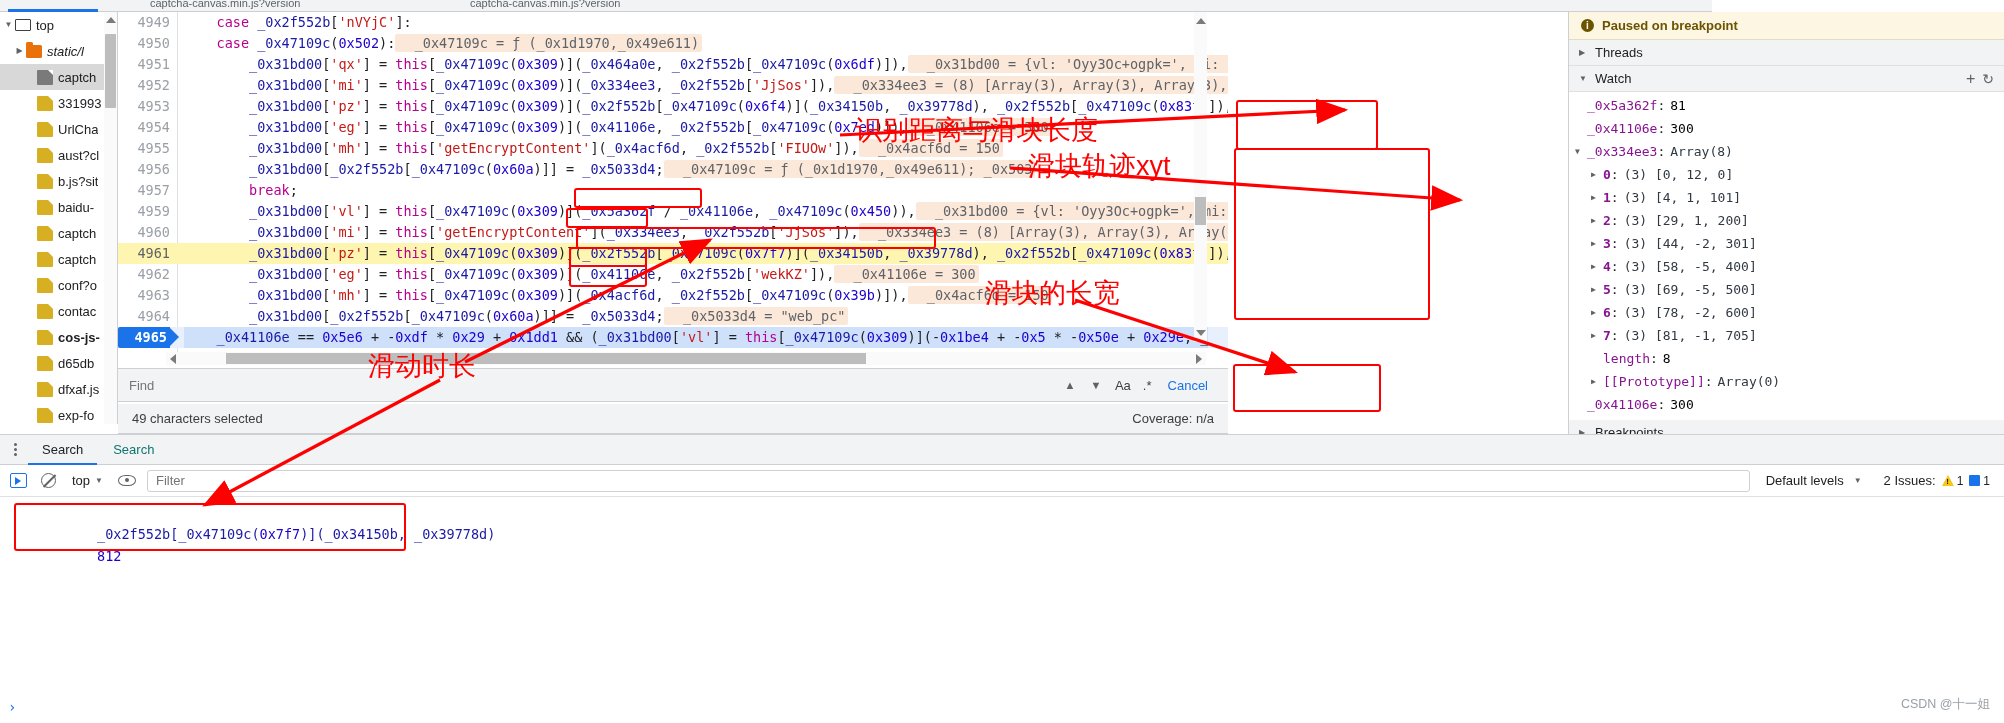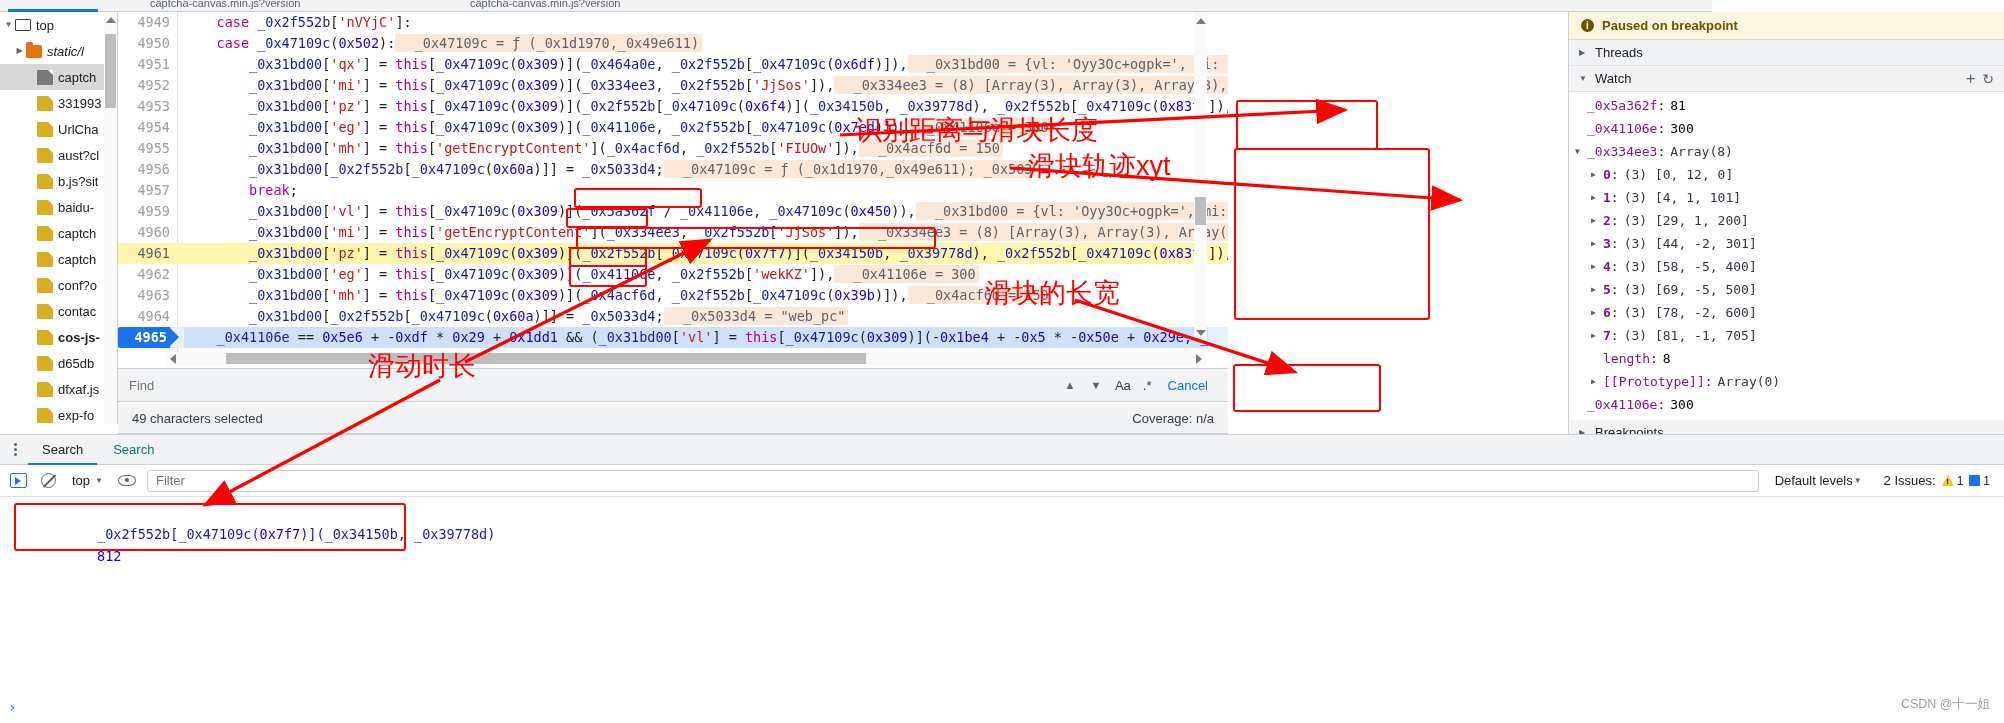--- a/index.html
+++ b/index.html
@@ -246,21 +246,21 @@
   .ct-select {
     display: flex; align-items: center; gap: 5px; font-size: 13px; color: #202124; padding: 0 4px;
   }
   .ct-select .chev { font-size: 8px; color: #5f6368; }
   .filter-input {
     flex: 1 1 auto; height: 22px; border: 1px solid #d0d0d0; border-radius: 3px; outline: none;
     padding: 0 8px; font-size: 13px; color: #5f6368; background: #ffffff;
     font-family: "Liberation Sans", sans-serif;
   }
   .levels {
-    display: flex; align-items: center; gap: 1px; font-size: 13px; color: #202124; padding: 0 6px;
+    display: flex; align-items: center; gap: 10px; font-size: 13px; color: #202124; padding: 0 6px;
   }
   .issues { display: flex; align-items: center; gap: 6px; font-size: 13px; color: #202124; padding: 0 6px; }
   .badge-warn {
     display: inline-flex; align-items: center; gap: 3px; font-size: 12px; color: #202124;
   }
   .tri-warn {
     width: 0; height: 0; border-left: 6px solid transparent; border-right: 6px solid transparent;
     border-bottom: 11px solid #f5c518; position: relative;
   }
   .tri-warn:after {

